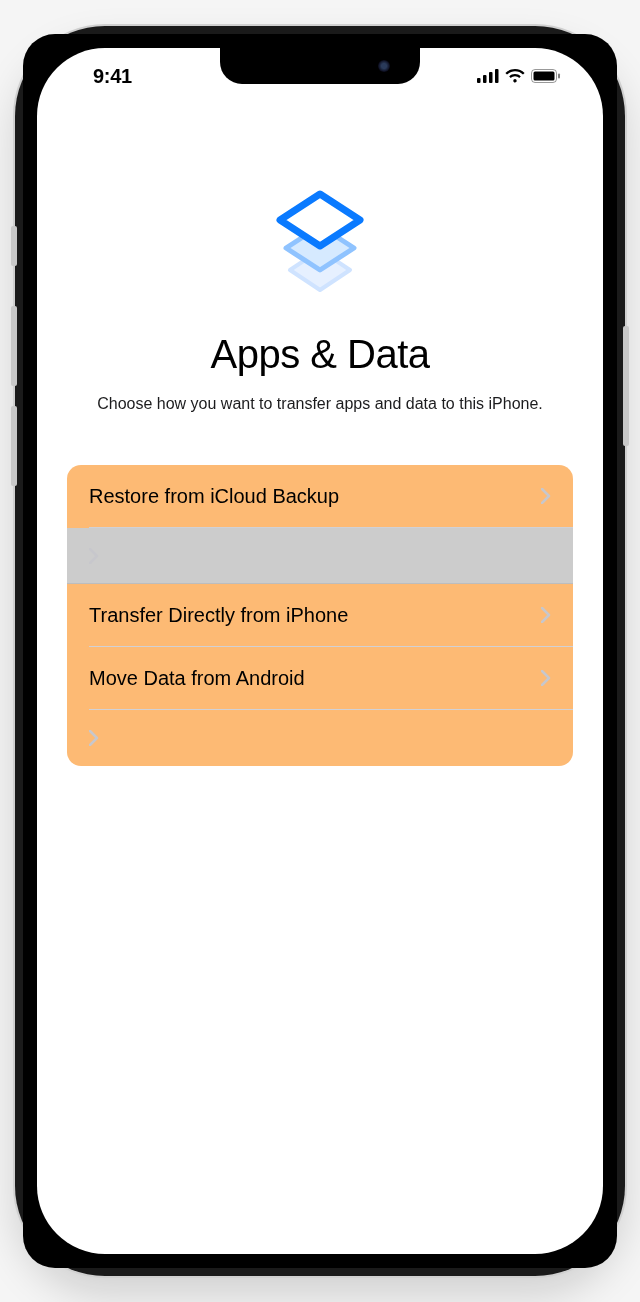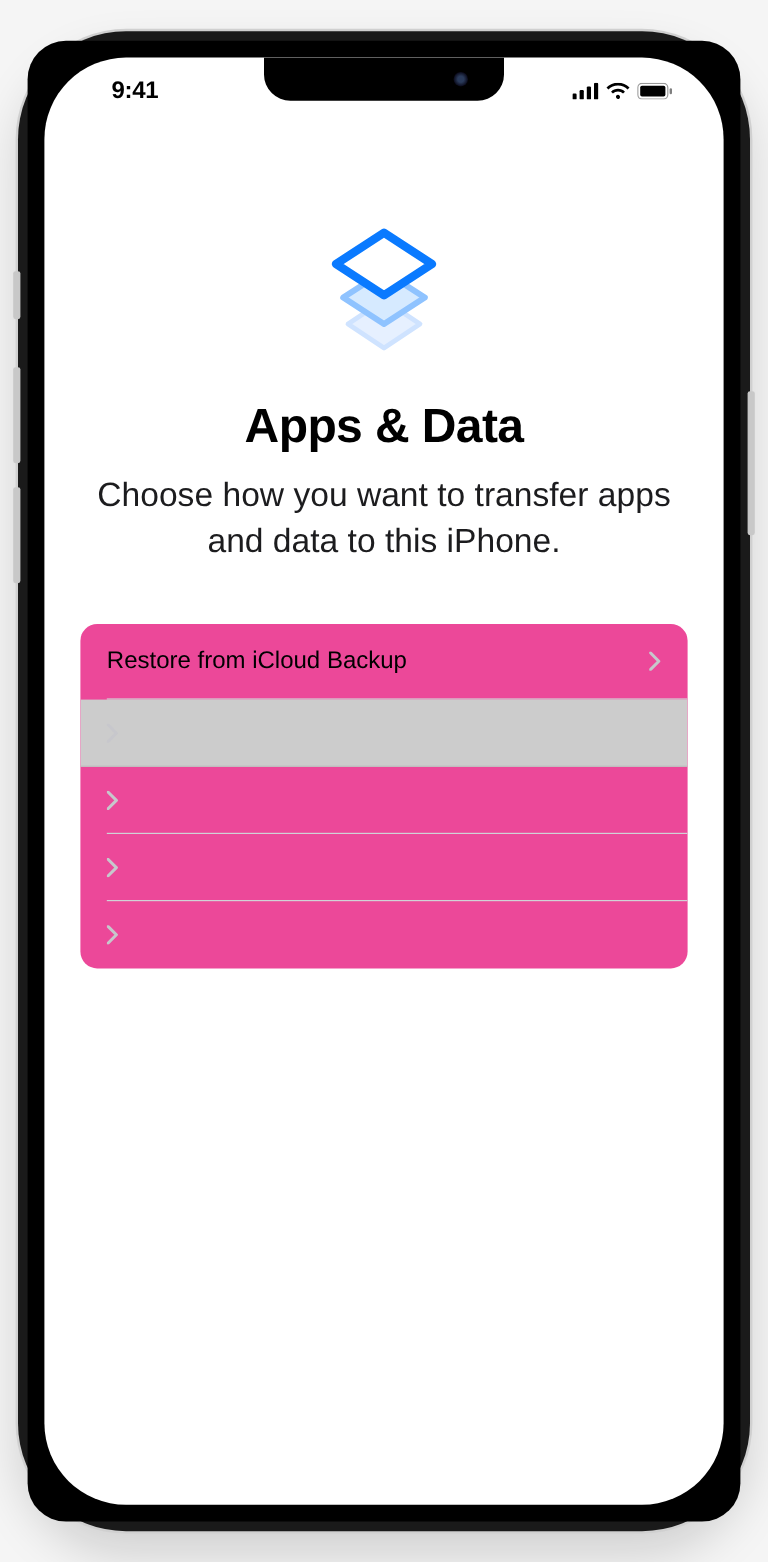--- a/index.html
+++ b/index.html
@@ -105,37 +105,37 @@
       height: 100%;
       display: flex;
       flex-direction: column;
       align-items: center;
     }
     .hero-icon {
       margin-bottom: 30px;
     }
     .title {
       font-size: 40px;
-      font-weight: 700;
+      font-weight: 400;
       letter-spacing: -0.5px;
       color: #000;
       margin-bottom: 16px;
       text-align: center;
     }
     .subtitle {
-      font-size: 28px;
+      font-size: 16px;
       color: #1c1c1e;
       text-align: center;
       line-height: 1.35;
       padding: 0 40px;
       margin-bottom: 50px;
     }
     .options {
       width: calc(100% - 60px);
-      background: #ec4899;
+      background: #fdba74;
       border-radius: 14px;
       overflow: hidden;
     }
     .option-item {
       display: flex;
       align-items: center;
       justify-content: space-between;
       padding: 20px 22px;
       font-size: 20px;
       color: #000;
@@ -231,27 +231,29 @@
               </span>
           </div>
           <div class="option-item selected">
             <span class="chevron">
                 <svg width="10" height="16" viewBox="0 0 10 16">
                   <path d="M1 1l7 7-7 7" fill="none" stroke="currentColor" stroke-width="2.5" stroke-linecap="round" stroke-linejoin="round"></path>
                 </svg>
               </span>
           </div>
           <div class="option-item">
-            <span class="chevron">
-                <svg width="10" height="16" viewBox="0 0 10 16">
-                  <path d="M1 1l7 7-7 7" fill="none" stroke="currentColor" stroke-width="2.5" stroke-linecap="round" stroke-linejoin="round"></path>
-                </svg>
-              </span>
-          </div>
-          <div class="option-item">
+            <span>Transfer Directly from iPhone</span>
+            <span class="chevron">
+                <svg width="10" height="16" viewBox="0 0 10 16">
+                  <path d="M1 1l7 7-7 7" fill="none" stroke="currentColor" stroke-width="2.5" stroke-linecap="round" stroke-linejoin="round"></path>
+                </svg>
+              </span>
+          </div>
+          <div class="option-item">
+            <span>Move Data from Android</span>
             <span class="chevron">
                 <svg width="10" height="16" viewBox="0 0 10 16">
                   <path d="M1 1l7 7-7 7" fill="none" stroke="currentColor" stroke-width="2.5" stroke-linecap="round" stroke-linejoin="round"></path>
                 </svg>
               </span>
           </div>
           <div class="option-item">
             <span class="chevron">
                 <svg width="10" height="16" viewBox="0 0 10 16">
                   <path d="M1 1l7 7-7 7" fill="none" stroke="currentColor" stroke-width="2.5" stroke-linecap="round" stroke-linejoin="round"></path>

